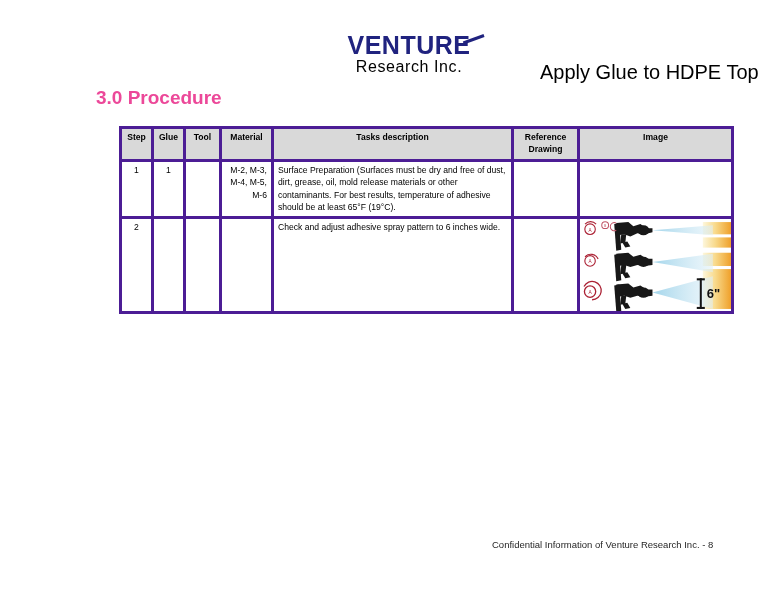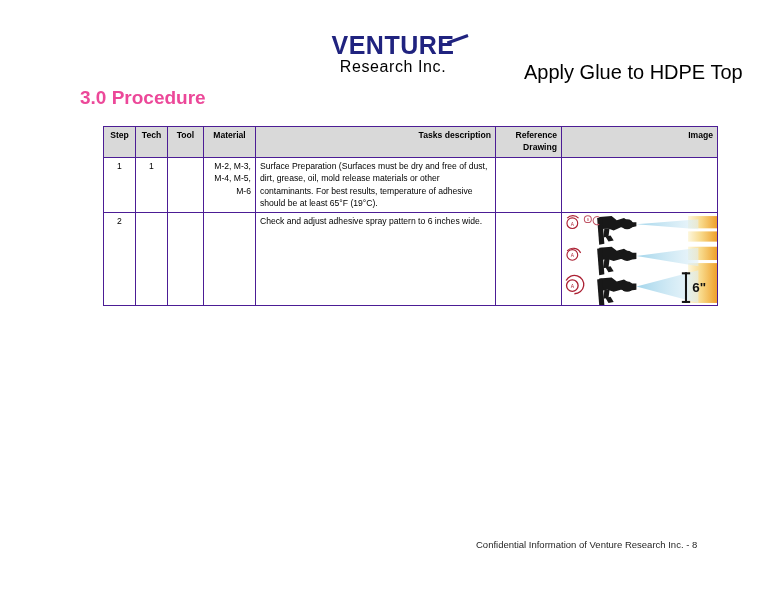--- a/index.html
+++ b/index.html
@@ -11,20 +11,21 @@
     height: 600px;
     background: #ffffff;
     font-family: "Liberation Sans", sans-serif;
     color: #000000;
     overflow: hidden;
     position: relative;
   }
   .slide {
     position: absolute;
     inset: 0;
+    margin-left: 16px;
   }
 
   
   .logo {
     position: absolute;
     left: 318px;
     top: 33px;
     width: 150px;
     text-align: center;
     line-height: 1;
@@ -92,29 +93,29 @@
     position: absolute;
     left: 103px;
     top: 126px;
     width: 615px;
     border-collapse: collapse;
     table-layout: fixed;
     font-size: 8.6px;
   }
   .proc-table th,
   .proc-table td {
-    border: 1px solid #4c1d95;
+    border: 3px solid #4c1d95;
     padding: 2px 4px;
     vertical-align: top;
     line-height: 1.45;
   }
   .proc-table thead th {
     background: #d9d9d9;
     font-weight: bold;
-    text-align: right;
+    text-align: center;
     font-size: 8.6px;
     height: 26px;
   }
   .col-step  { width: 32px; }
   .col-tech  { width: 32px; }
   .col-tool  { width: 36px; }
   .col-mat   { width: 52px; }
   .col-task  { width: 240px; }
   .col-ref   { width: 66px; }
   .col-img   { width: auto; }
@@ -172,21 +173,21 @@
         <col class="col-tech">
         <col class="col-tool">
       <col class="col-mat">
         <col class="col-task">
         <col class="col-ref">
         <col class="col-img">
     </colgroup>
     <thead>
       <tr>
         <th class="c-center">Step</th>
-        <th class="c-center">Tech</th>
+        <th class="c-center">Glue</th>
         <th class="c-center">Tool</th>
         <th class="c-center">Material</th>
         <th>Tasks description</th>
         <th>Reference Drawing</th>
         <th>Image</th>
       </tr>
     </thead>
     <tbody>
       <tr class="row1">
         <td class="c-center">1</td>

